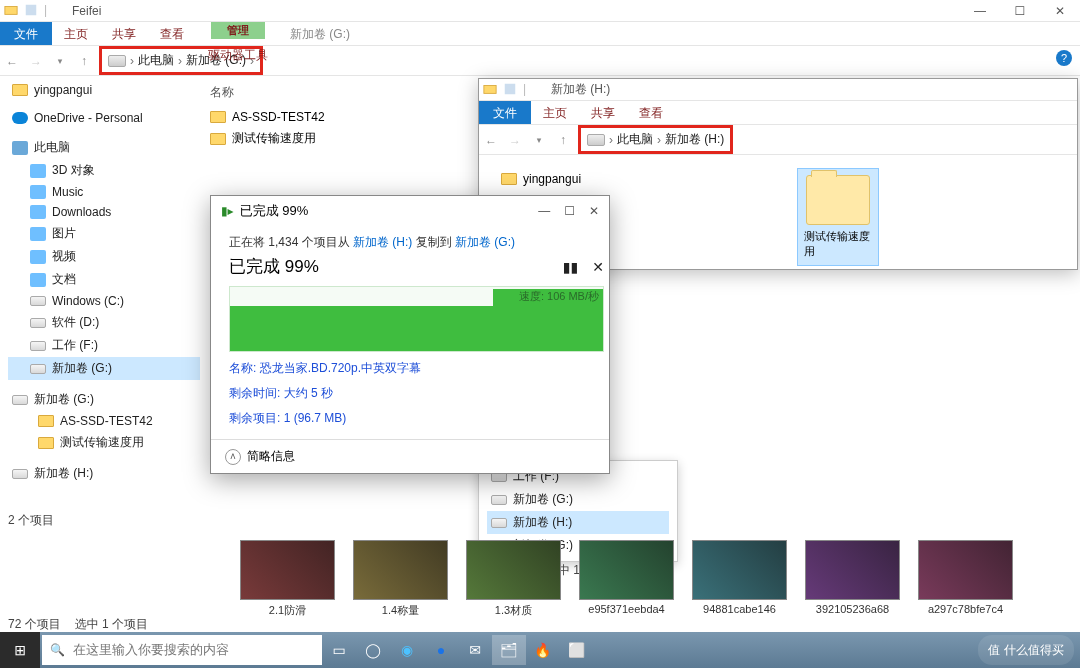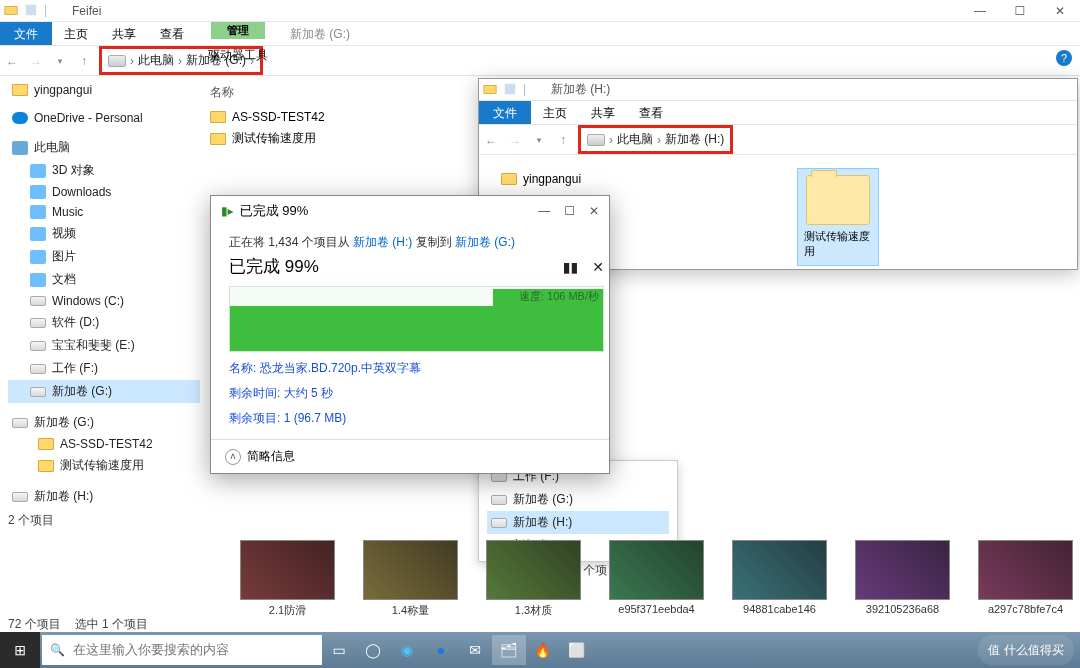--- a/index.html
+++ b/index.html
@@ -2,21 +2,21 @@
 <html><head>
 <meta charset="utf-8">
 <style>
 * { margin:0; padding:0; box-sizing:border-box; font-family:"Microsoft YaHei","Segoe UI",sans-serif; font-size:12px; }
 body { width:1080px; height:668px; background:#fff; overflow:hidden; position:relative; }
 .w1-titlebar { height:22px; background:#fff; border-bottom:1px solid #e5e5e5; display:flex; align-items:center; padding-left:4px; }
 .w1-titlebar .qat-icon { width:16px; height:16px; margin-right:4px; }
 .w1-titlebar .title { margin-left:8px; color:#555; }
 .ribbon-host { display:flex; height:24px; border-bottom:1px solid #e5e5e5; }
 .file-tab { background:#1979ca; color:#fff; padding:4px 14px; }
-.ribbon-tab { padding:4px 12px; color:#000000; }
+.ribbon-tab { padding:4px 12px; color:#7f1d1d; }
 .ribbon-tab.green { background:#8dd08d;font-weight:bold; }
 .extra-title { padding:4px 10px; color:#888; }
 .nav-row { height:30px; display:flex; align-items:center; border-bottom:1px solid #e5e5e5; }
 .nav-btn { width:24px; text-align:center; color:#888; }
 .breadcrumb { display:flex; align-items:center; gap:4px; margin-left:6px; }
 .drive-icon { width:18px; height:12px; background:linear-gradient(#eee,#ccc); border:1px solid #aaa; border-radius:2px; }
 .bc-part { color:#222; }
 .bc-sep { color:#777; }
 .outline-red { outline:3px solid #e1261c; outline-offset:0; padding:3px 6px; }
 .sidebar { width:200px; height:468px; overflow:hidden; padding:4px 0 0 8px; }
@@ -26,21 +26,21 @@
 .sb-sub { padding-left:30px; }
 .folder-icon { width:16px; height:12px; background:#ffd86b; border:1px solid #d9a93d; border-radius:1px; display:inline-block; }
 .drive-small { width:16px; height:10px; background:linear-gradient(#f5f5f5,#d9d9d9); border:1px solid #aaa; border-radius:2px; display:inline-block; }
 .special-icon { width:16px; height:14px; background:#6fbfff; border-radius:2px; display:inline-block; }
 .onedrive-icon { width:16px; height:12px; background:#0a84d8; border-radius:6px; display:inline-block; }
 .content-col { padding:8px 10px; }
 .col-hdr { color:#555; padding-bottom:6px; }
 .item-row { display:flex; align-items:center; gap:6px; padding:3px 0; }
 .window2 { position:absolute; left:478px; top:78px; width:600px; background:#fff; box-shadow:0 4px 18px rgba(0,0,0,.25); border:1px solid #999; }
 .window2 .nav-tree { padding:4px 8px; }
-.thumb-row { position:absolute; left:240px; top:540px; display:flex; gap:28px; }
+.thumb-row { position:absolute; left:240px; top:540px; display:flex; gap:18px; }
 .thumb { width:95px; }
 .thumb-img { width:95px; height:60px; background:#444; border:1px solid #888; }
 .thumb-lbl { text-align:center; font-size:11px; color:#333; padding-top:3px; white-space:nowrap; overflow:hidden; text-overflow:ellipsis; }
 .copy-dialog { position:absolute; left:210px; top:195px; width:400px; background:#fff; box-shadow:0 6px 24px rgba(0,0,0,.35); border:1px solid #888; }
 .cd-title { display:flex; align-items:center; padding:6px 10px; }
 .cd-title-text { font-size:13px; }
 .cd-wc { margin-left:auto; display:flex; gap:14px; color:#555; }
 .cd-body { padding:8px 5px 12px 18px; }
 .cd-line { font-size:12px; color:#333; }
 .cd-link { color:#0066cc; }
@@ -132,49 +132,45 @@
       <div class="sb-item" style="margin-top: 8px;">
         <span class="special-icon" style="background:#6aa8d8"></span>
         <span>此电脑</span>
       </div>
       <div class="sb-item sb-indent">
         <span class="special-icon"></span>
         <span>3D 对象</span>
       </div>
       <div class="sb-item sb-indent">
         <span class="special-icon"></span>
+        <span>Music</span>
+      </div>
+      <div class="sb-item sb-indent">
+        <span class="special-icon"></span>
         <span>Downloads</span>
       </div>
       <div class="sb-item sb-indent">
         <span class="special-icon"></span>
-        <span>Music</span>
+        <span>图片</span>
       </div>
       <div class="sb-item sb-indent">
         <span class="special-icon"></span>
         <span>视频</span>
       </div>
       <div class="sb-item sb-indent">
         <span class="special-icon"></span>
-        <span>图片</span>
-      </div>
-      <div class="sb-item sb-indent">
-        <span class="special-icon"></span>
         <span>文档</span>
       </div>
       <div class="sb-item sb-indent">
         <span class="drive-small"></span>
         <span>Windows (C:)</span>
       </div>
       <div class="sb-item sb-indent">
         <span class="drive-small"></span>
         <span>软件 (D:)</span>
-      </div>
-      <div class="sb-item sb-indent">
-        <span class="drive-small"></span>
-        <span>宝宝和斐斐 (E:)</span>
       </div>
       <div class="sb-item sb-indent">
         <span class="drive-small"></span>
         <span>工作 (F:)</span>
       </div>
       <div class="sb-item sb-indent selected">
         <span class="drive-small"></span>
         <span>新加卷 (G:)</span>
       </div>
       <div class="sb-item" style="margin-top: 8px;">

